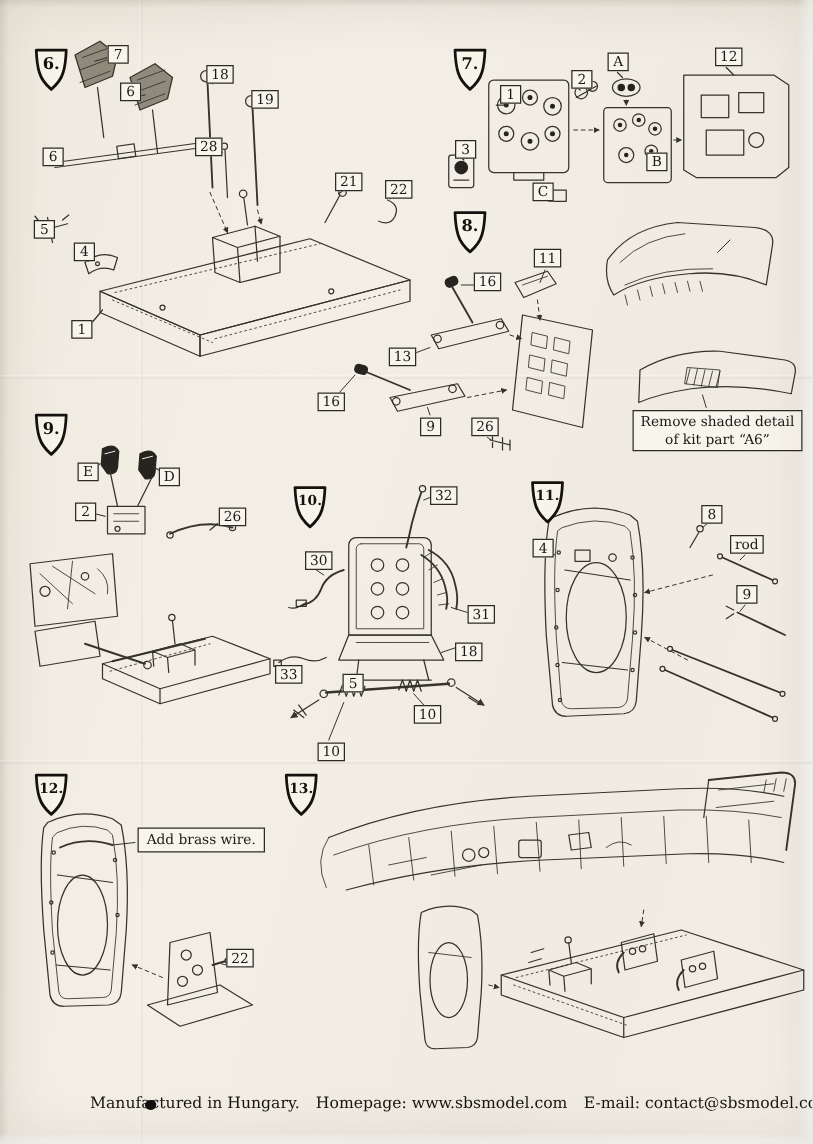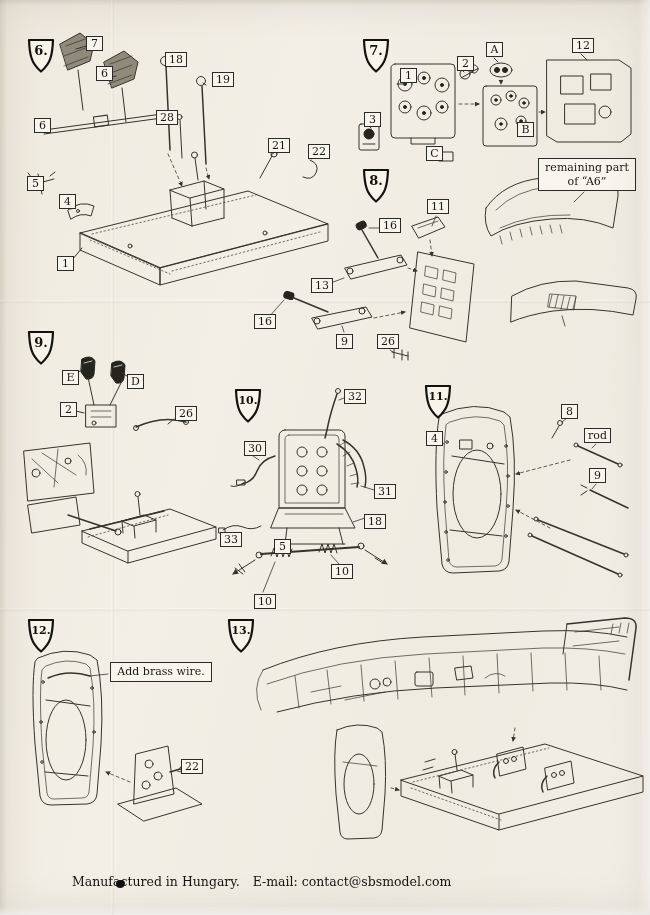--- a/index.html
+++ b/index.html
@@ -507,21 +507,21 @@
   </svg>
   <svg class="badge" style="left:226px;top:618px" viewBox="0 0 30 36">
     <path d="M3,2 L27,2 C27,2 26.5,14 24.5,20 C22.5,27 15,33.5 15,33.5 C15,33.5 7.5,27 5.5,20 C3.5,14 3,2 3,2 Z"></path>
     <text class="b2" x="15" y="16" text-anchor="middle">13.</text>
   </svg>
 
   <div class="callout" style="left:86px;top:36px">7</div>
   <div class="callout" style="left:96px;top:66px">6</div>
   <div class="callout" style="left:34px;top:118px">6</div>
   <div class="callout" style="left:165px;top:52px">18</div>
-  <div class="callout" style="left:212px;top:72px">19</div>
+  <div class="callout" style="left:201px;top:72px">19</div>
   <div class="callout" style="left:156px;top:110px">28</div>
   <div class="callout" style="left:268px;top:138px">21</div>
   <div class="callout" style="left:308px;top:144px">22</div>
   <div class="callout" style="left:27px;top:176px">5</div>
   <div class="callout" style="left:59px;top:194px">4</div>
   <div class="callout" style="left:57px;top:256px">1</div>
 
   <div class="callout" style="left:486px;top:42px">A</div>
   <div class="callout" style="left:572px;top:38px">12</div>
   <div class="callout" style="left:457px;top:56px">2</div>
@@ -529,21 +529,21 @@
   <div class="callout" style="left:364px;top:112px">3</div>
   <div class="callout" style="left:426px;top:146px">C</div>
   <div class="callout" style="left:517px;top:122px">B</div>
 
   <div class="callout" style="left:427px;top:199px">11</div>
   <div class="callout" style="left:379px;top:218px">16</div>
   <div class="callout" style="left:311px;top:278px">13</div>
   <div class="callout" style="left:254px;top:314px">16</div>
   <div class="callout" style="left:336px;top:334px">9</div>
   <div class="callout" style="left:377px;top:334px">26</div>
-  <div class="note" style="left:538px;top:158px;width:88px">remaining part of “A6”</div>
+  <div class="note" style="left:506px;top:328px;width:126px">Remove shaded detail of kit part “A6”</div>
 
   <div class="callout" style="left:62px;top:370px">E</div>
   <div class="callout" style="left:127px;top:374px">D</div>
   <div class="callout" style="left:60px;top:402px">2</div>
   <div class="callout" style="left:175px;top:406px">26</div>
 
   <div class="callout" style="left:344px;top:389px">32</div>
   <div class="callout" style="left:244px;top:441px">30</div>
   <div class="callout" style="left:374px;top:484px">31</div>
   <div class="callout" style="left:364px;top:514px">18</div>
@@ -555,17 +555,18 @@
   <div class="callout" style="left:426px;top:431px">4</div>
   <div class="callout" style="left:561px;top:404px">8</div>
   <div class="callout" style="left:584px;top:428px">rod</div>
   <div class="callout" style="left:589px;top:468px">9</div>
 
   <div class="note" style="left:110px;top:662px;width:92px">Add brass wire.</div>
   <div class="callout" style="left:181px;top:759px">22</div>
 
   <div class="footer">
     <span>Manufactured in Hungary.</span>
+    <span>Homepage: www.sbsmodel.com</span>
     <span>E-mail: contact@sbsmodel.com</span>
   </div>
   <div class="ink-spot"></div>
 
 </div>
 
 </body></html>

